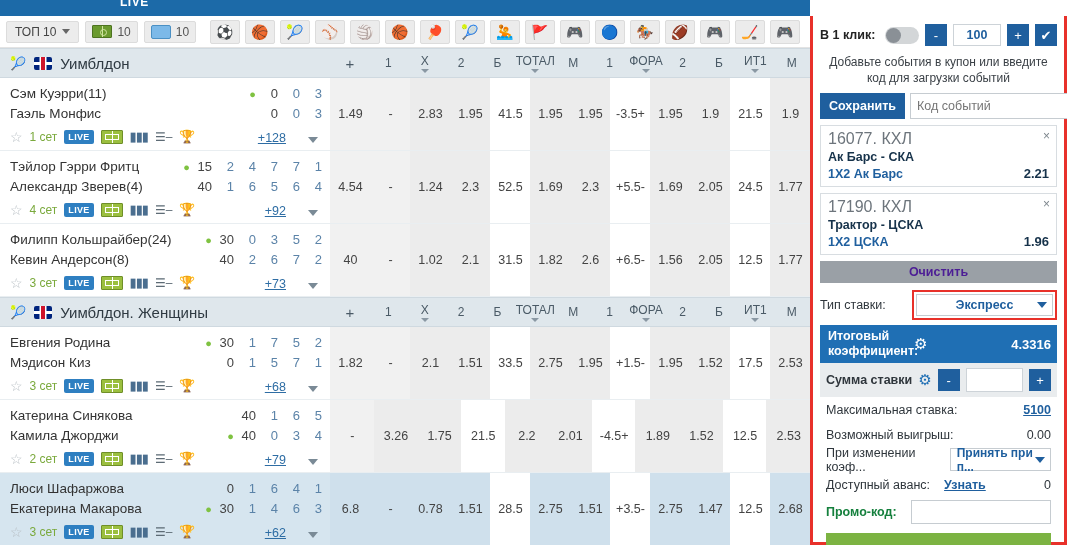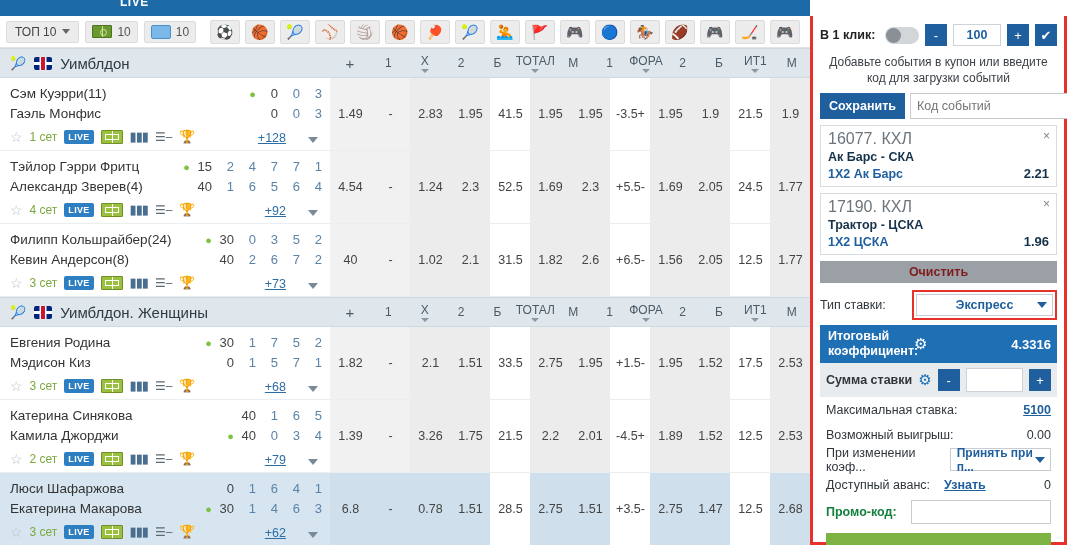--- a/index.html
+++ b/index.html
@@ -177,21 +177,21 @@
   .bet-item {
     border: 1px solid #d8dde1; background: #fff; margin-top: 6px; padding: 4px 7px 5px; position: relative;
   }
   .bet-id { font-size: 16px; color: #6d757c; }
   .bet-x { position: absolute; right: 6px; top: 3px; color: #7d868d; font-size: 12px; cursor: pointer; }
   .bet-teams { font-size: 12.5px; font-weight: bold; color: #16324a; padding-top: 2px; }
   .bet-pick-row { display: flex; justify-content: space-between; align-items: center; padding-top: 2px; }
   .bet-pick { font-size: 12.5px; font-weight: bold; color: #1f5f9e; }
   .bet-odd { font-size: 13px; font-weight: bold; color: #16324a; }
   .clear-bar {
-    margin-top: 6px; height: 22px; background: #9aa0a6; color: #7f1d1d; font-weight: bold; font-size: 12.5px;
+    margin-top: 6px; height: 22px; background: #9aa0a6; color: #4c1d95; font-weight: bold; font-size: 12.5px;
     display: flex; align-items: center; justify-content: center; cursor: pointer;
   }
   .type-row { display: flex; align-items: center; margin-top: 8px; height: 28px; }
   .type-lbl { font-size: 12.5px; color: #2f363c; width: 92px; }
   .sel-wrap {
     flex: 1; border: 2px solid #e8312a; padding: 2px; display: flex;
   }
   .sel-box {
     flex: 1; height: 22px; border: 1px solid #c6ccd1; background: #fff;
     display: flex; align-items: center; justify-content: center; position: relative;
@@ -522,21 +522,20 @@
               <span class="setlbl">2 сет</span>
               <span class="live-badge">LIVE</span>
               <span class="court-ico"></span>
               <span class="stat-ico">▮▮▮</span>
               <span class="list-ico">☰–</span>
               <span class="pod-ico">🏆</span>
             </div>
             <span class="plus-n">+79</span>
             <span class="row-caret"></span>
           </div>
-          <div class="ocell sh mcol">1.39</div>
           <div class="ocell sh mcol">-</div>
           <div class="ocell sh">3.26</div>
           <div class="ocell sh">1.75</div>
           <div class="ocell wh">21.5</div>
           <div class="ocell sh">2.2</div>
           <div class="ocell sh">2.01</div>
           <div class="ocell wh">-4.5+</div>
           <div class="ocell sh">1.89</div>
           <div class="ocell sh">1.52</div>
           <div class="ocell wh">12.5</div>

